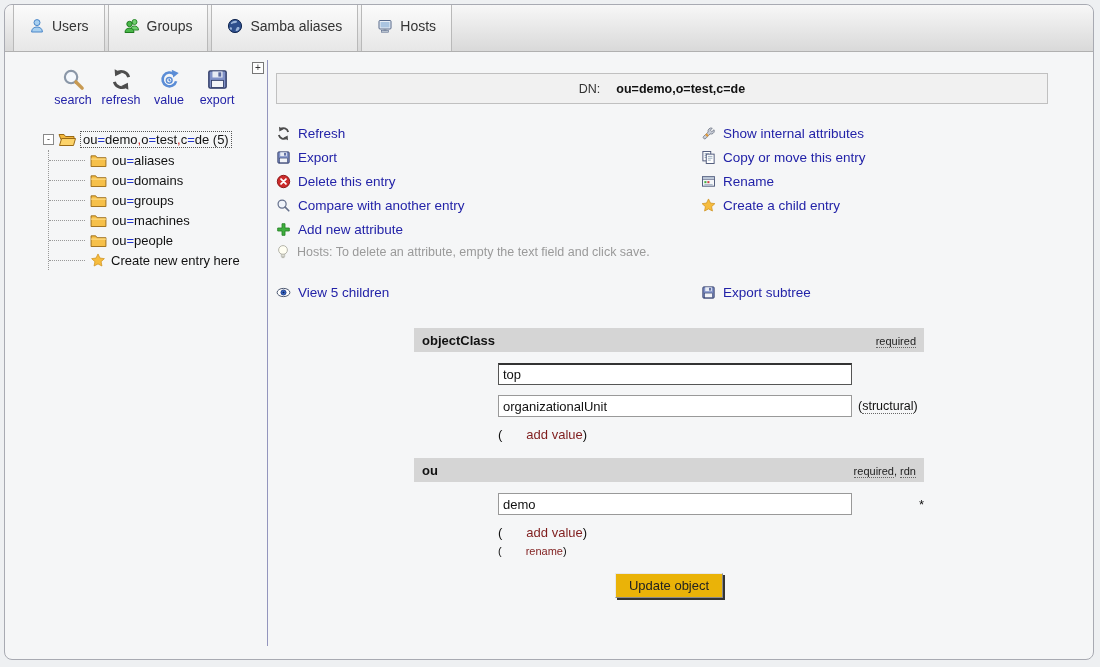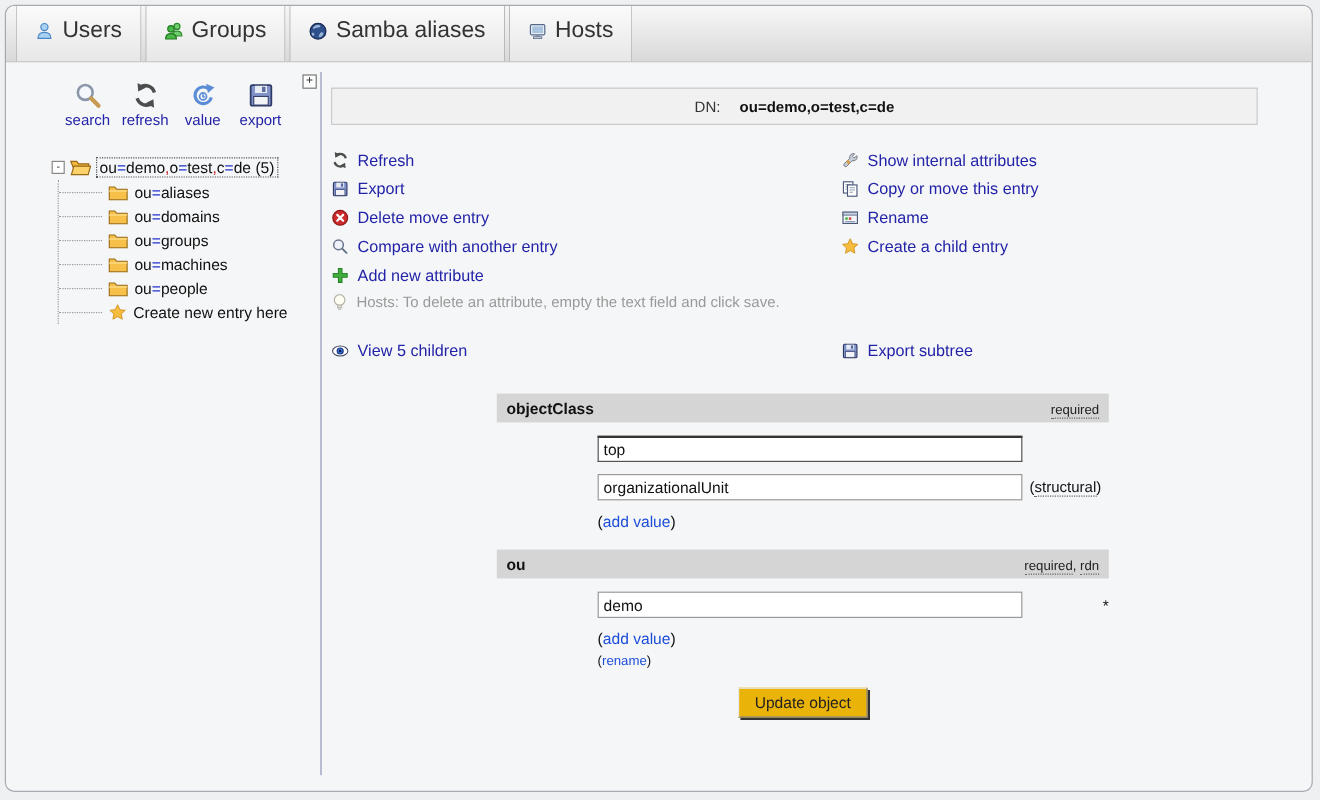--- a/index.html
+++ b/index.html
@@ -5,21 +5,21 @@
   * { box-sizing: border-box; margin: 0; padding: 0; }
   html,body { width:1100px; height:667px; background:#eef0f2; font-family:"Liberation Sans",sans-serif; overflow:hidden; }
   .window { position:absolute; left:4px; top:4px; width:1090px; height:656px;
             border:1px solid #a8aab2; border-radius:8px; background:#f5f6f7; overflow:hidden; }
   
   .tabstrip { display:flex; align-items:flex-end; padding:8px 0 0 8px; height:47px;
               background:linear-gradient(180deg,#f7f7f7,#d9d9d9); border-bottom:1px solid #b0b0b0;
               border-radius:7px 7px 0 0; }
   .tab { display:flex; align-items:center; gap:7px; padding:0 15px; height:52px;
          background:linear-gradient(180deg,#fdfdfd,#e7e7e7); border:1px solid #b9b9b9; border-bottom:none;
-         border-radius:6px 6px 0 0; margin-right:3px; font-size:19px; color:#333; cursor:pointer;
+         border-radius:6px 6px 0 0; margin-right:3px; font-size:14px; color:#333; cursor:pointer;
          box-shadow:inset 0 1px 0 #fff; }
   .tab svg { width:16px; height:16px; }
   
   .content { display:flex; height:608px; }
   .sidebar { width:263px; flex:none; position:relative; }
   .sidebar:after { content:""; position:absolute; right:0; top:8px; bottom:14px; width:1px; background:#9395bd; }
   .tools { display:flex; margin:16px 0 0 44px; }
   .tool { width:48px; text-align:center; color:#2323a8; font-size:12.5px; cursor:pointer; }
   .tool svg { width:23px; height:23px; display:block; margin:0 auto 2px; }
   .plusbox { position:absolute; top:10px; right:4px; width:12px; height:12px; border:1px solid #777;
@@ -57,21 +57,21 @@
   .flag { border-bottom:1px dotted #666; }
   .attr-vals { padding:11px 0 0 84px; }
   .val-row { display:flex; align-items:center; margin-bottom:10px; }
   input.val { width:354px; height:22px; border:1px solid #999; background:#fff; padding:1px 4px;
               font:13px "Liberation Sans",sans-serif; color:#111; }
   input.val.focused { border:1px solid #555; border-top:2px solid #333; }
   .note { margin-left:6px; font-size:12.5px; color:#111; }
   .note .dotted { border-bottom:1px dotted #666; cursor:pointer; }
   .marker { margin-left:auto; font-size:13px; color:#111; }
   .addval { margin-top:10px; font-size:13px; color:#111; }
-  .addval a, .renamelnk a { color:#1d4ed8; text-decoration:none; cursor:pointer; }
+  .addval a, .renamelnk a { color:#7f1d1d; text-decoration:none; cursor:pointer;margin-left:24px; }
   .renamelnk { margin-top:5px; font-size:11px; color:#111; }
   .updrow { margin:16px 0 0 138px; width:510px; text-align:center; }
   .updbtn { font:13px "Liberation Sans",sans-serif; color:#222; padding:4px 13px; background:#eab308;
             border:1px solid #8a8a8a; border-top-color:#e8e8e8; border-left-color:#e8e8e8;
             box-shadow:2px 2px 0 #333; cursor:pointer; }
 </style>
 </head>
 <body>
 
 <div class="window">
@@ -236,21 +236,21 @@
                 <rect x="8.6" y="3" width="2" height="3" fill="#5a6aa0"></rect>
                 <rect x="3.8" y="8.6" width="8.4" height="5" fill="#f2f4f8" stroke="#2e3a66" stroke-width="0.6"></rect>
               </svg>
             <span>Export</span>
           </div>
           <div class="lnk">
             <svg viewBox="0 0 16 16">
                 <circle cx="8" cy="8" r="6.6" fill="#cc2b2b" stroke="#8a1515"></circle>
                 <path d="M5.4 5.4l5.2 5.2M10.6 5.4l-5.2 5.2" stroke="#fff" stroke-width="1.9" stroke-linecap="round"></path>
               </svg>
-            <span>Delete move entry</span>
+            <span>Delete this entry</span>
           </div>
           <div class="lnk">
             <svg viewBox="0 0 16 16">
                 <circle cx="6.5" cy="6.5" r="4.3" fill="#f0f4fa" stroke="#66718c" stroke-width="1.3"></circle>
                 <line x1="9.8" y1="9.8" x2="13.6" y2="13.6" stroke="#66718c" stroke-width="1.8" stroke-linecap="round"></line>
               </svg>
             <span>Compare with another entry</span>
           </div>
           <div class="lnk">
             <svg viewBox="0 0 16 16">

